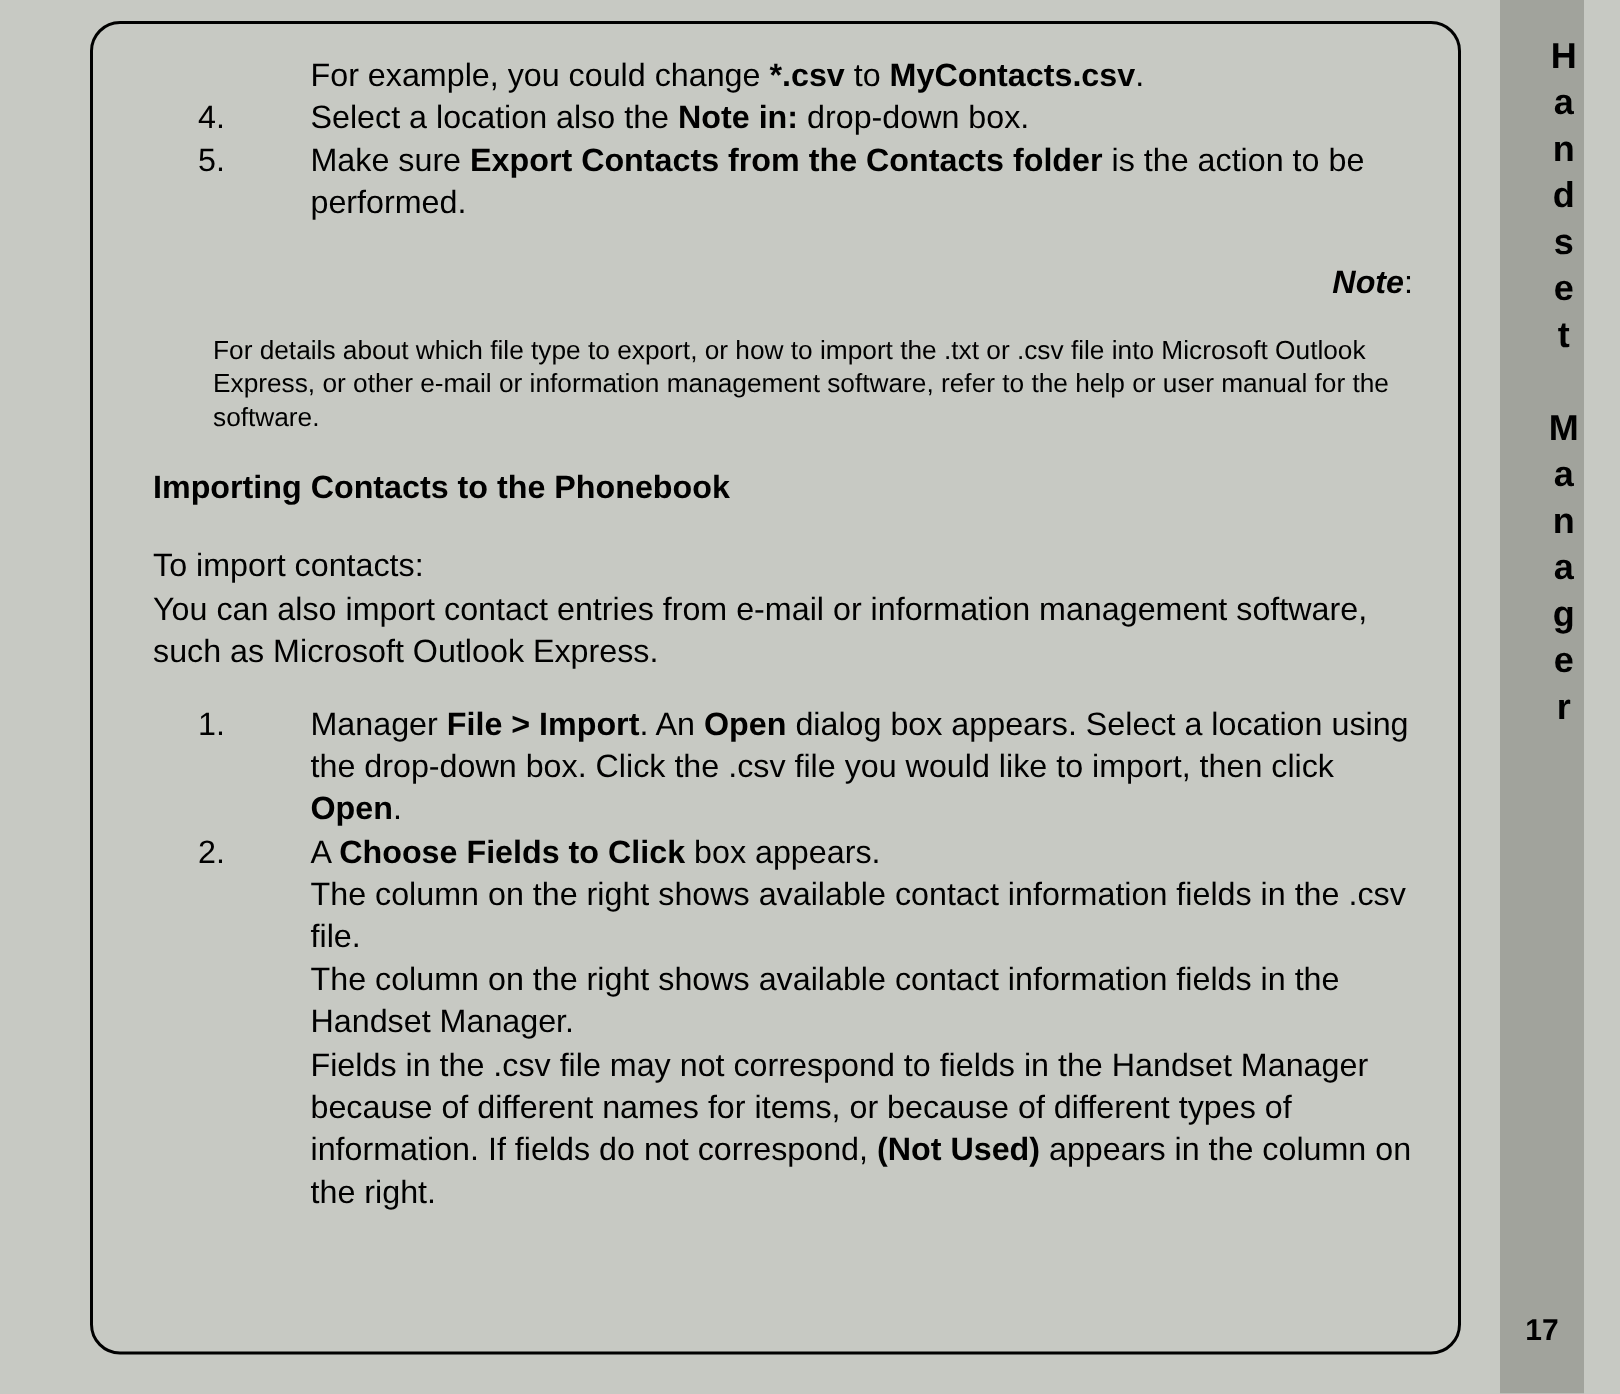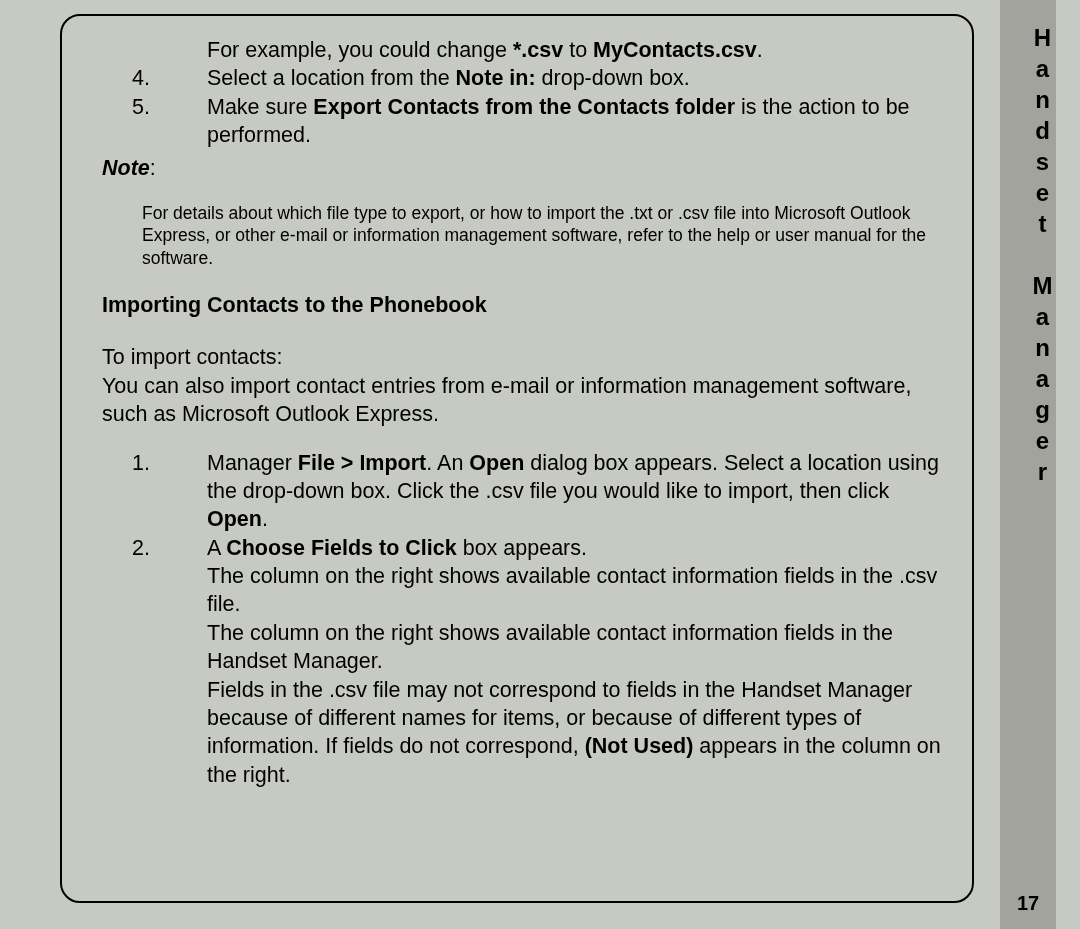--- a/index.html
+++ b/index.html
@@ -33,21 +33,21 @@
     color: #000;
     font-weight: bold;
     font-size: 24px;
     text-align: center;
     letter-spacing: 4px;
     writing-mode: vertical-rl;
     text-orientation: upright;
   }
   .page-num {
     position: absolute;
-    bottom: 14px;
+    bottom: 30px;
     left: 0;
     width: 56px;
     text-align: center;
     font-weight: bold;
     font-size: 20px;
     color: #000;
   }
   .frame {
     position: absolute;
     top: 14px;
@@ -75,21 +75,22 @@
     display: table-cell;
     vertical-align: top;
   }
   .ord-num {
     width: 75px;
     padding-left: 30px;
   }
   .note-label {
     font-style: italic;
     font-weight: bold;
-    margin-top: 4px;
+    margin-top: 24px;
+    text-align: right;
   }
   .note-label-norm {
     font-style: normal;
     font-weight: normal;
   }
   .note-body {
     font-size: 17.5px;
     padding-left: 40px;
     padding-right: 4px;
     line-height: 1.28;
@@ -123,21 +124,21 @@
       <div class="ord-list">
         <div class="ord-row">
           <div class="ord-num"></div>
           <div class="ord-text">
             <span>For example, you could change </span><span class="bold">*.csv</span><span> to </span><span class="bold">MyContacts.csv</span><span>.</span>
           </div>
         </div>
         <div class="ord-row">
           <div class="ord-num">4.</div>
           <div class="ord-text">
-            <span>Select a location from the </span><span class="bold">Note in:</span><span>  drop-down box.</span>
+            <span>Select a location also the </span><span class="bold">Note in:</span><span>  drop-down box.</span>
           </div>
         </div>
         <div class="ord-row">
           <div class="ord-num">5.</div>
           <div class="ord-text">
             <span>Make sure </span><span class="bold">Export Contacts from the Contacts folder</span><span> is the action to be performed.</span>
           </div>
         </div>
       </div>
 

